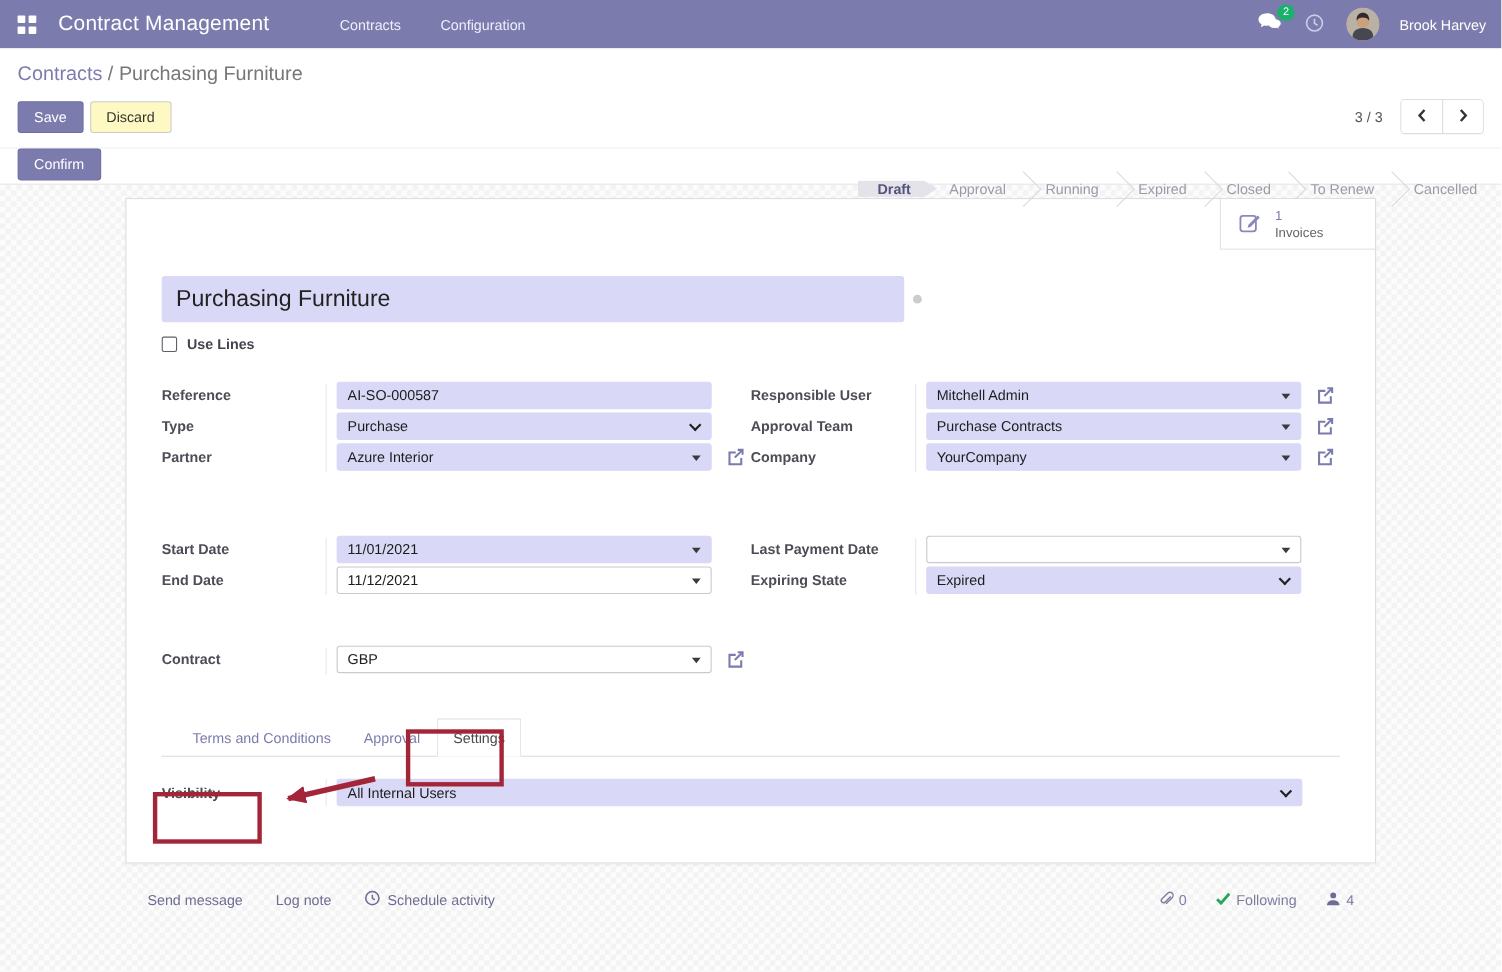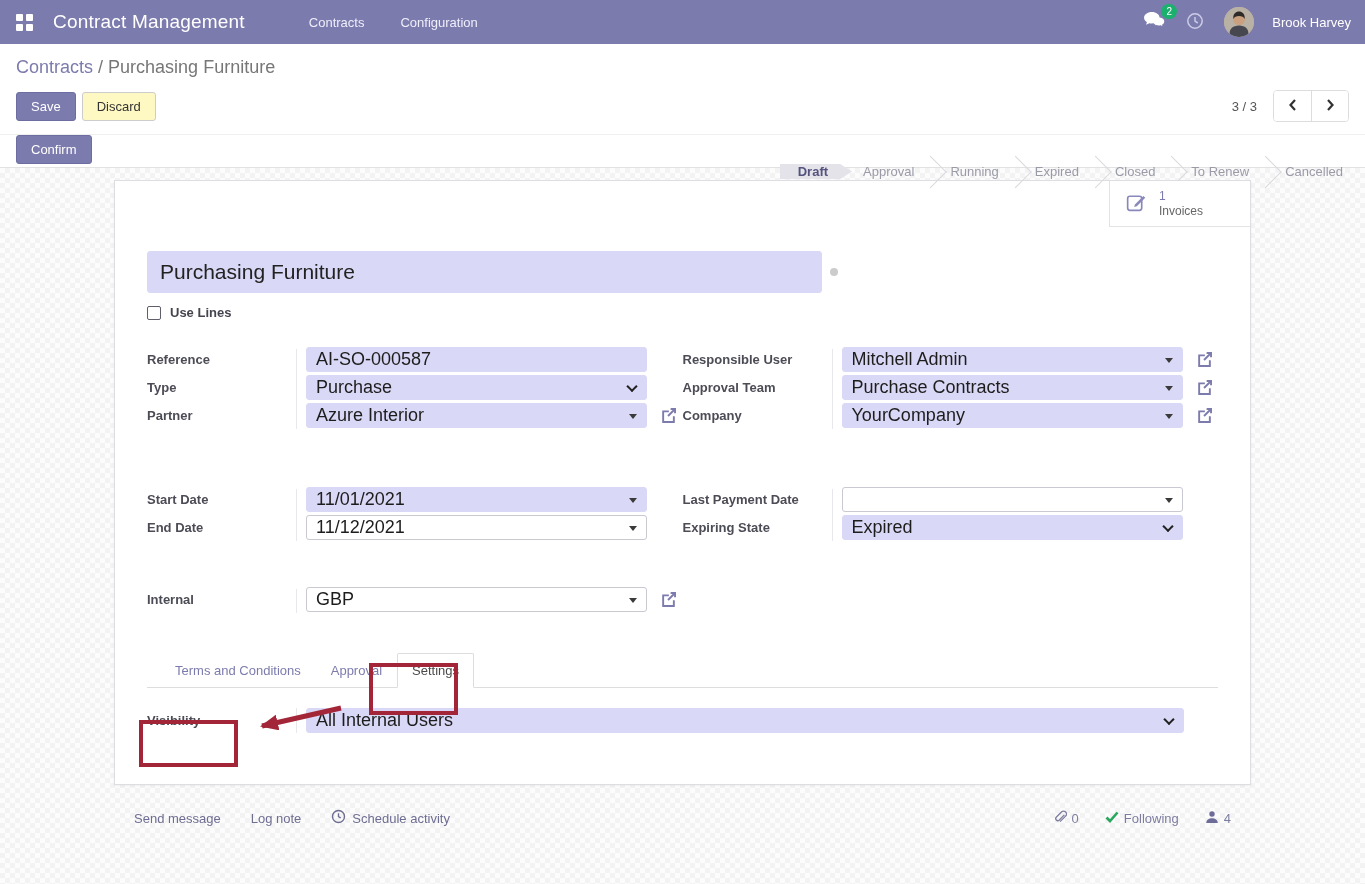--- a/index.html
+++ b/index.html
@@ -85,21 +85,21 @@
   .fields { margin-top:27px; }
   .fsection { display:flex; }
   .sec2 { margin-top:56px; }
   .sec3 { margin-top:44px; }
   .col { width:537px; }
   .igroup { position:relative; }
   .igroup::before { content:''; position:absolute; left:149px; top:2px; bottom:2px; border-left:1px solid #e8e8ec; }
   .frow { display:flex; align-items:center; min-height:25px; margin-bottom:3px; }
   .flabel { width:149px; flex-shrink:0; font-size:13px; font-weight:bold; color:#4c4c56; }
   .fvalue { margin-left:10px; display:flex; align-items:center; }
-  .inp { height:25px; font-size:18px; padding:0 9px; border-radius:3px; display:flex; align-items:center;
+  .inp { height:25px; font-size:13px; padding:0 9px; border-radius:3px; display:flex; align-items:center;
          color:#1d1d1d; position:relative; border:1px solid transparent; font-family:inherit; outline:none; }
   input.inp { display:inline-block; line-height:23px; }
   .lav { background:#D9D8F6; border-color:#D9D8F6; }
   .white { background:#fff; border-color:#c9c9d2; }
   .w341 { width:341px; }
   .w878 { width:878px; }
   .caret-tri { position:absolute; right:9px; top:50%; margin-top:-2px; width:0; height:0;
                border-left:4px solid transparent; border-right:4px solid transparent; border-top:5px solid #3a3a3a; }
   .caret-chev { position:absolute; right:10px; top:50%; width:8px; height:8px;
                 border-right:2px solid #222; border-bottom:2px solid #222;
@@ -379,21 +379,21 @@
                   <span class="caret-chev"></span>
                 </span>
               </span>
             </div>
           </div>
         </div>
 
         <div class="fsection sec3">
           <div class="col igroup">
             <div class="frow">
-              <span class="flabel">Internal</span>
+              <span class="flabel">Contract</span>
               <span class="fvalue">
                 <span class="inp white w341">
                   <span>GBP</span>
                   <span class="caret-tri"></span>
                 </span>
                 <span class="extlink">
                   <svg width="19" height="19" viewBox="0 0 16 16" fill="none" stroke="#7C7BAD" stroke-width="1.6">
                     <path d="M12.5 8.7v4.8H3.5v-9h4.8"></path>
                       <path d="M9.8 2.5h3.7v3.7"></path>
                       <path d="M13.3 2.7L7.6 8.4"></path>

